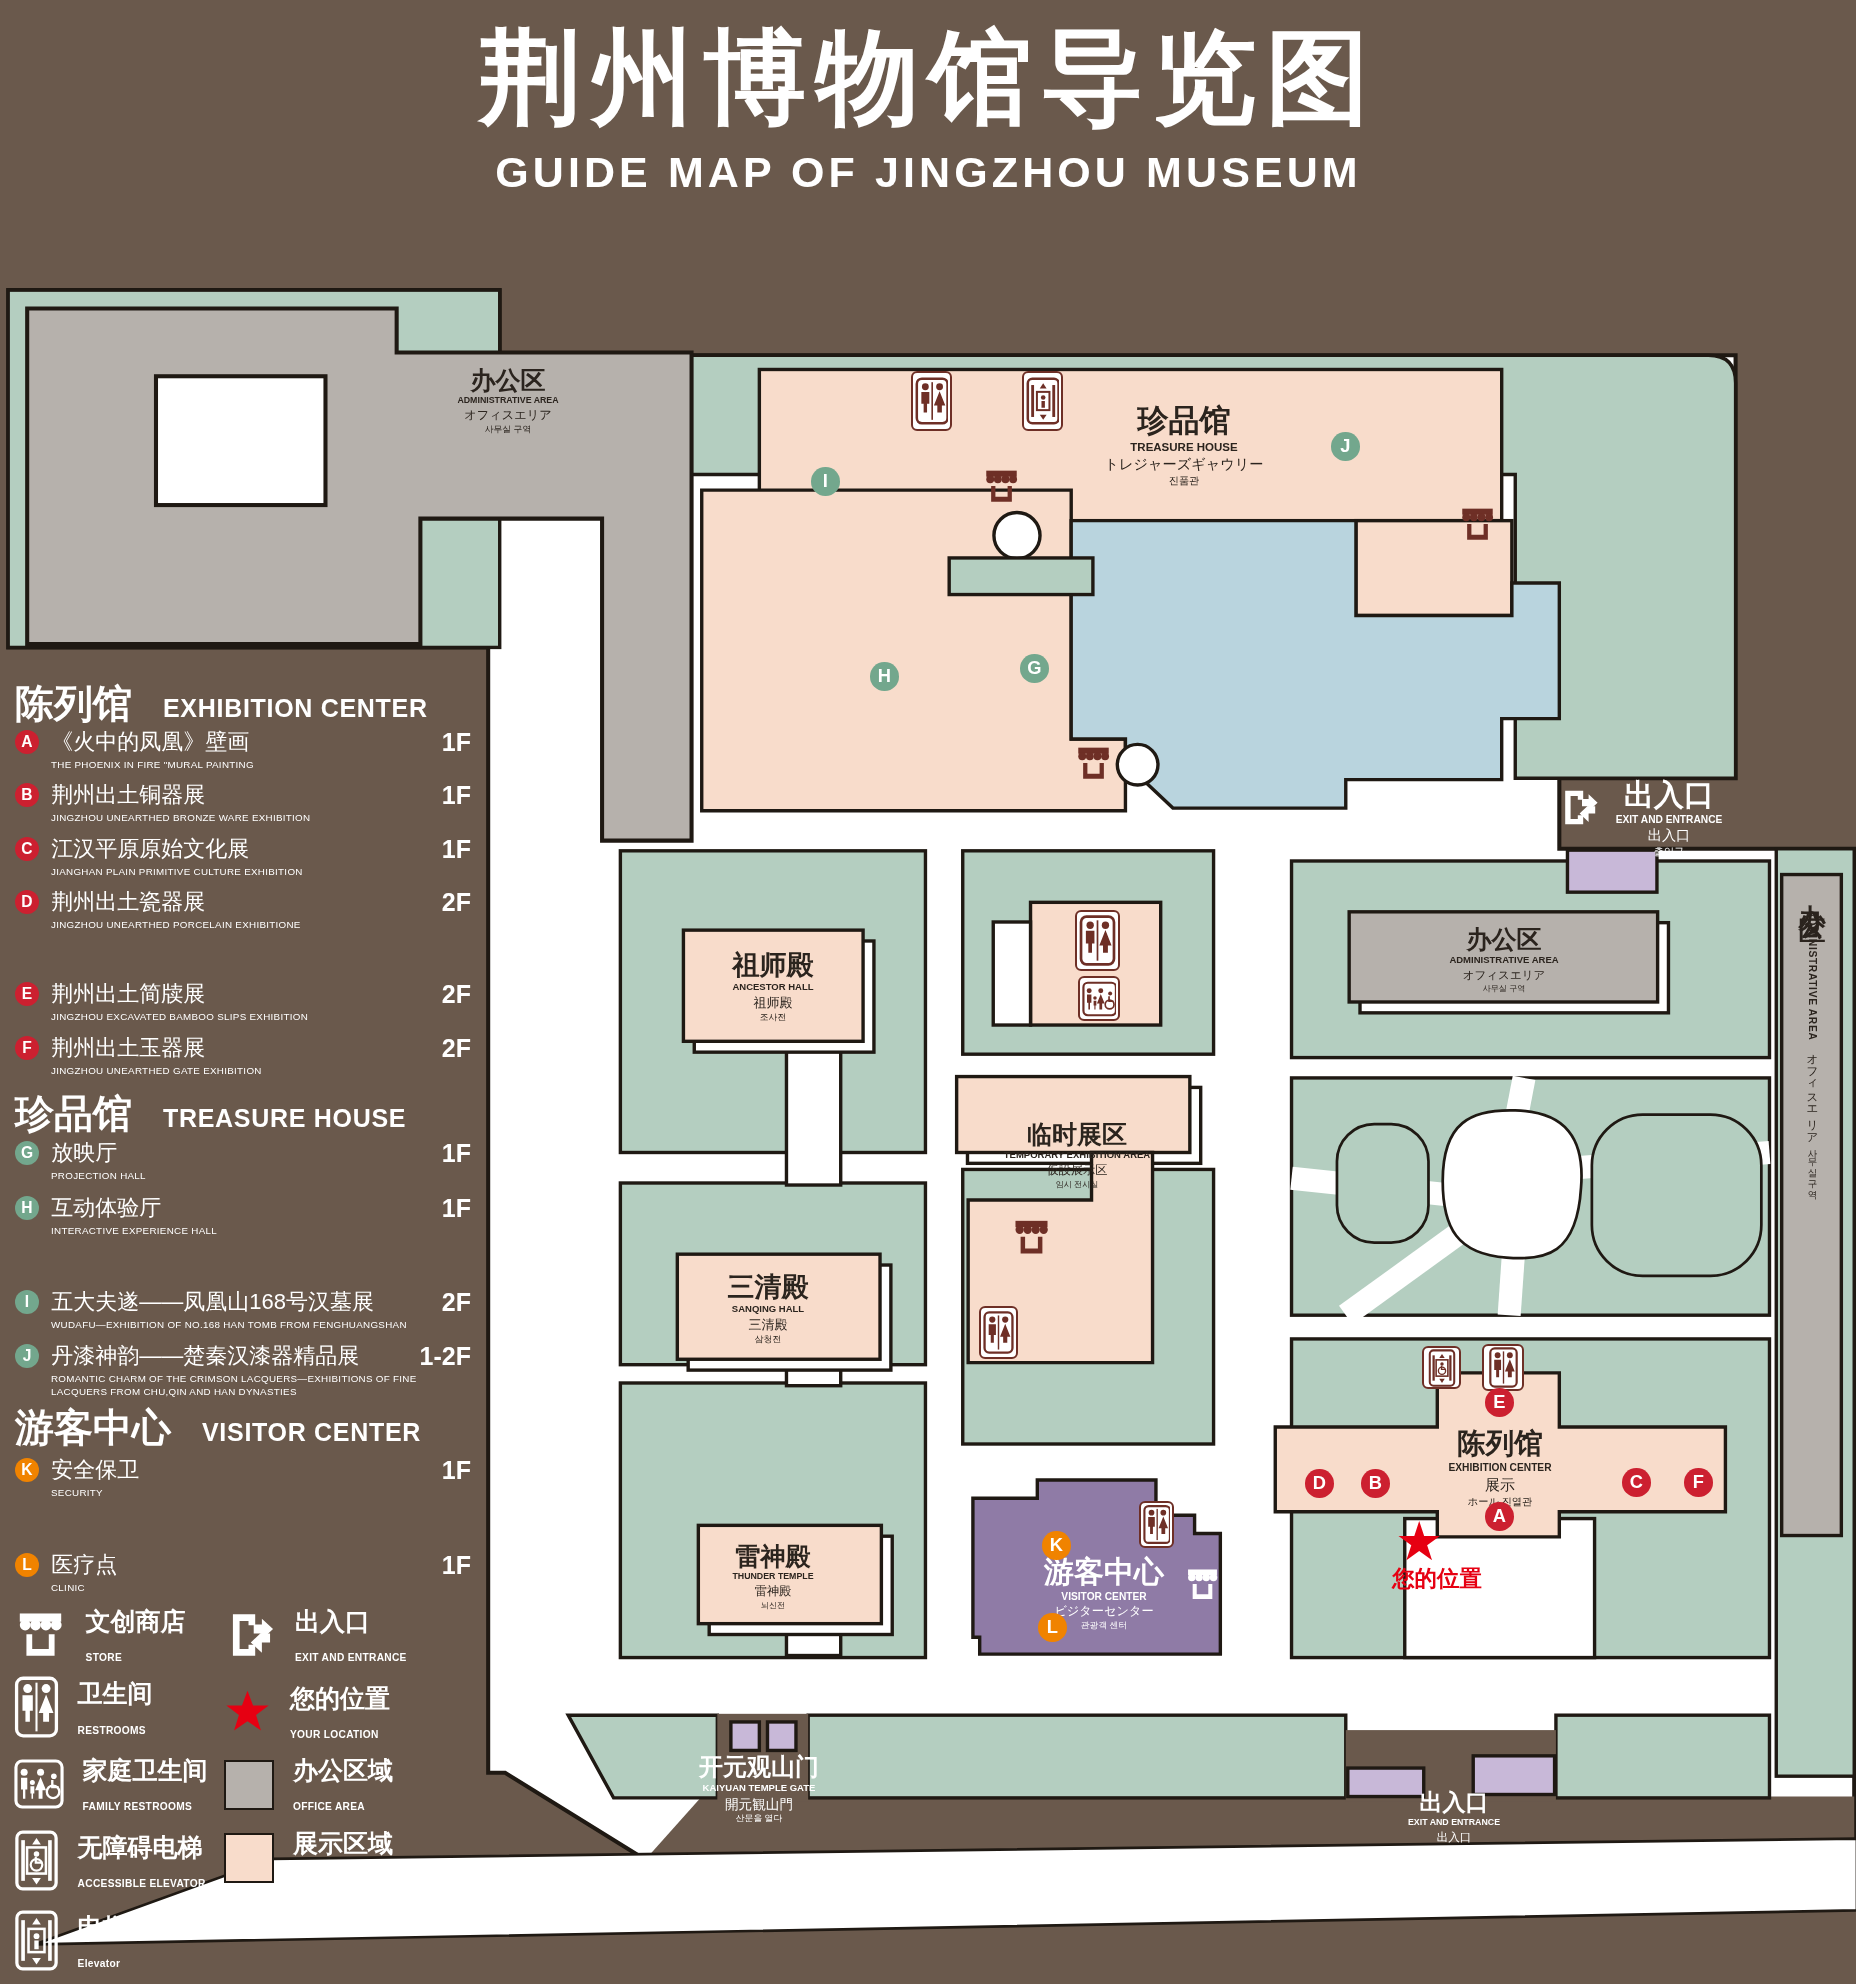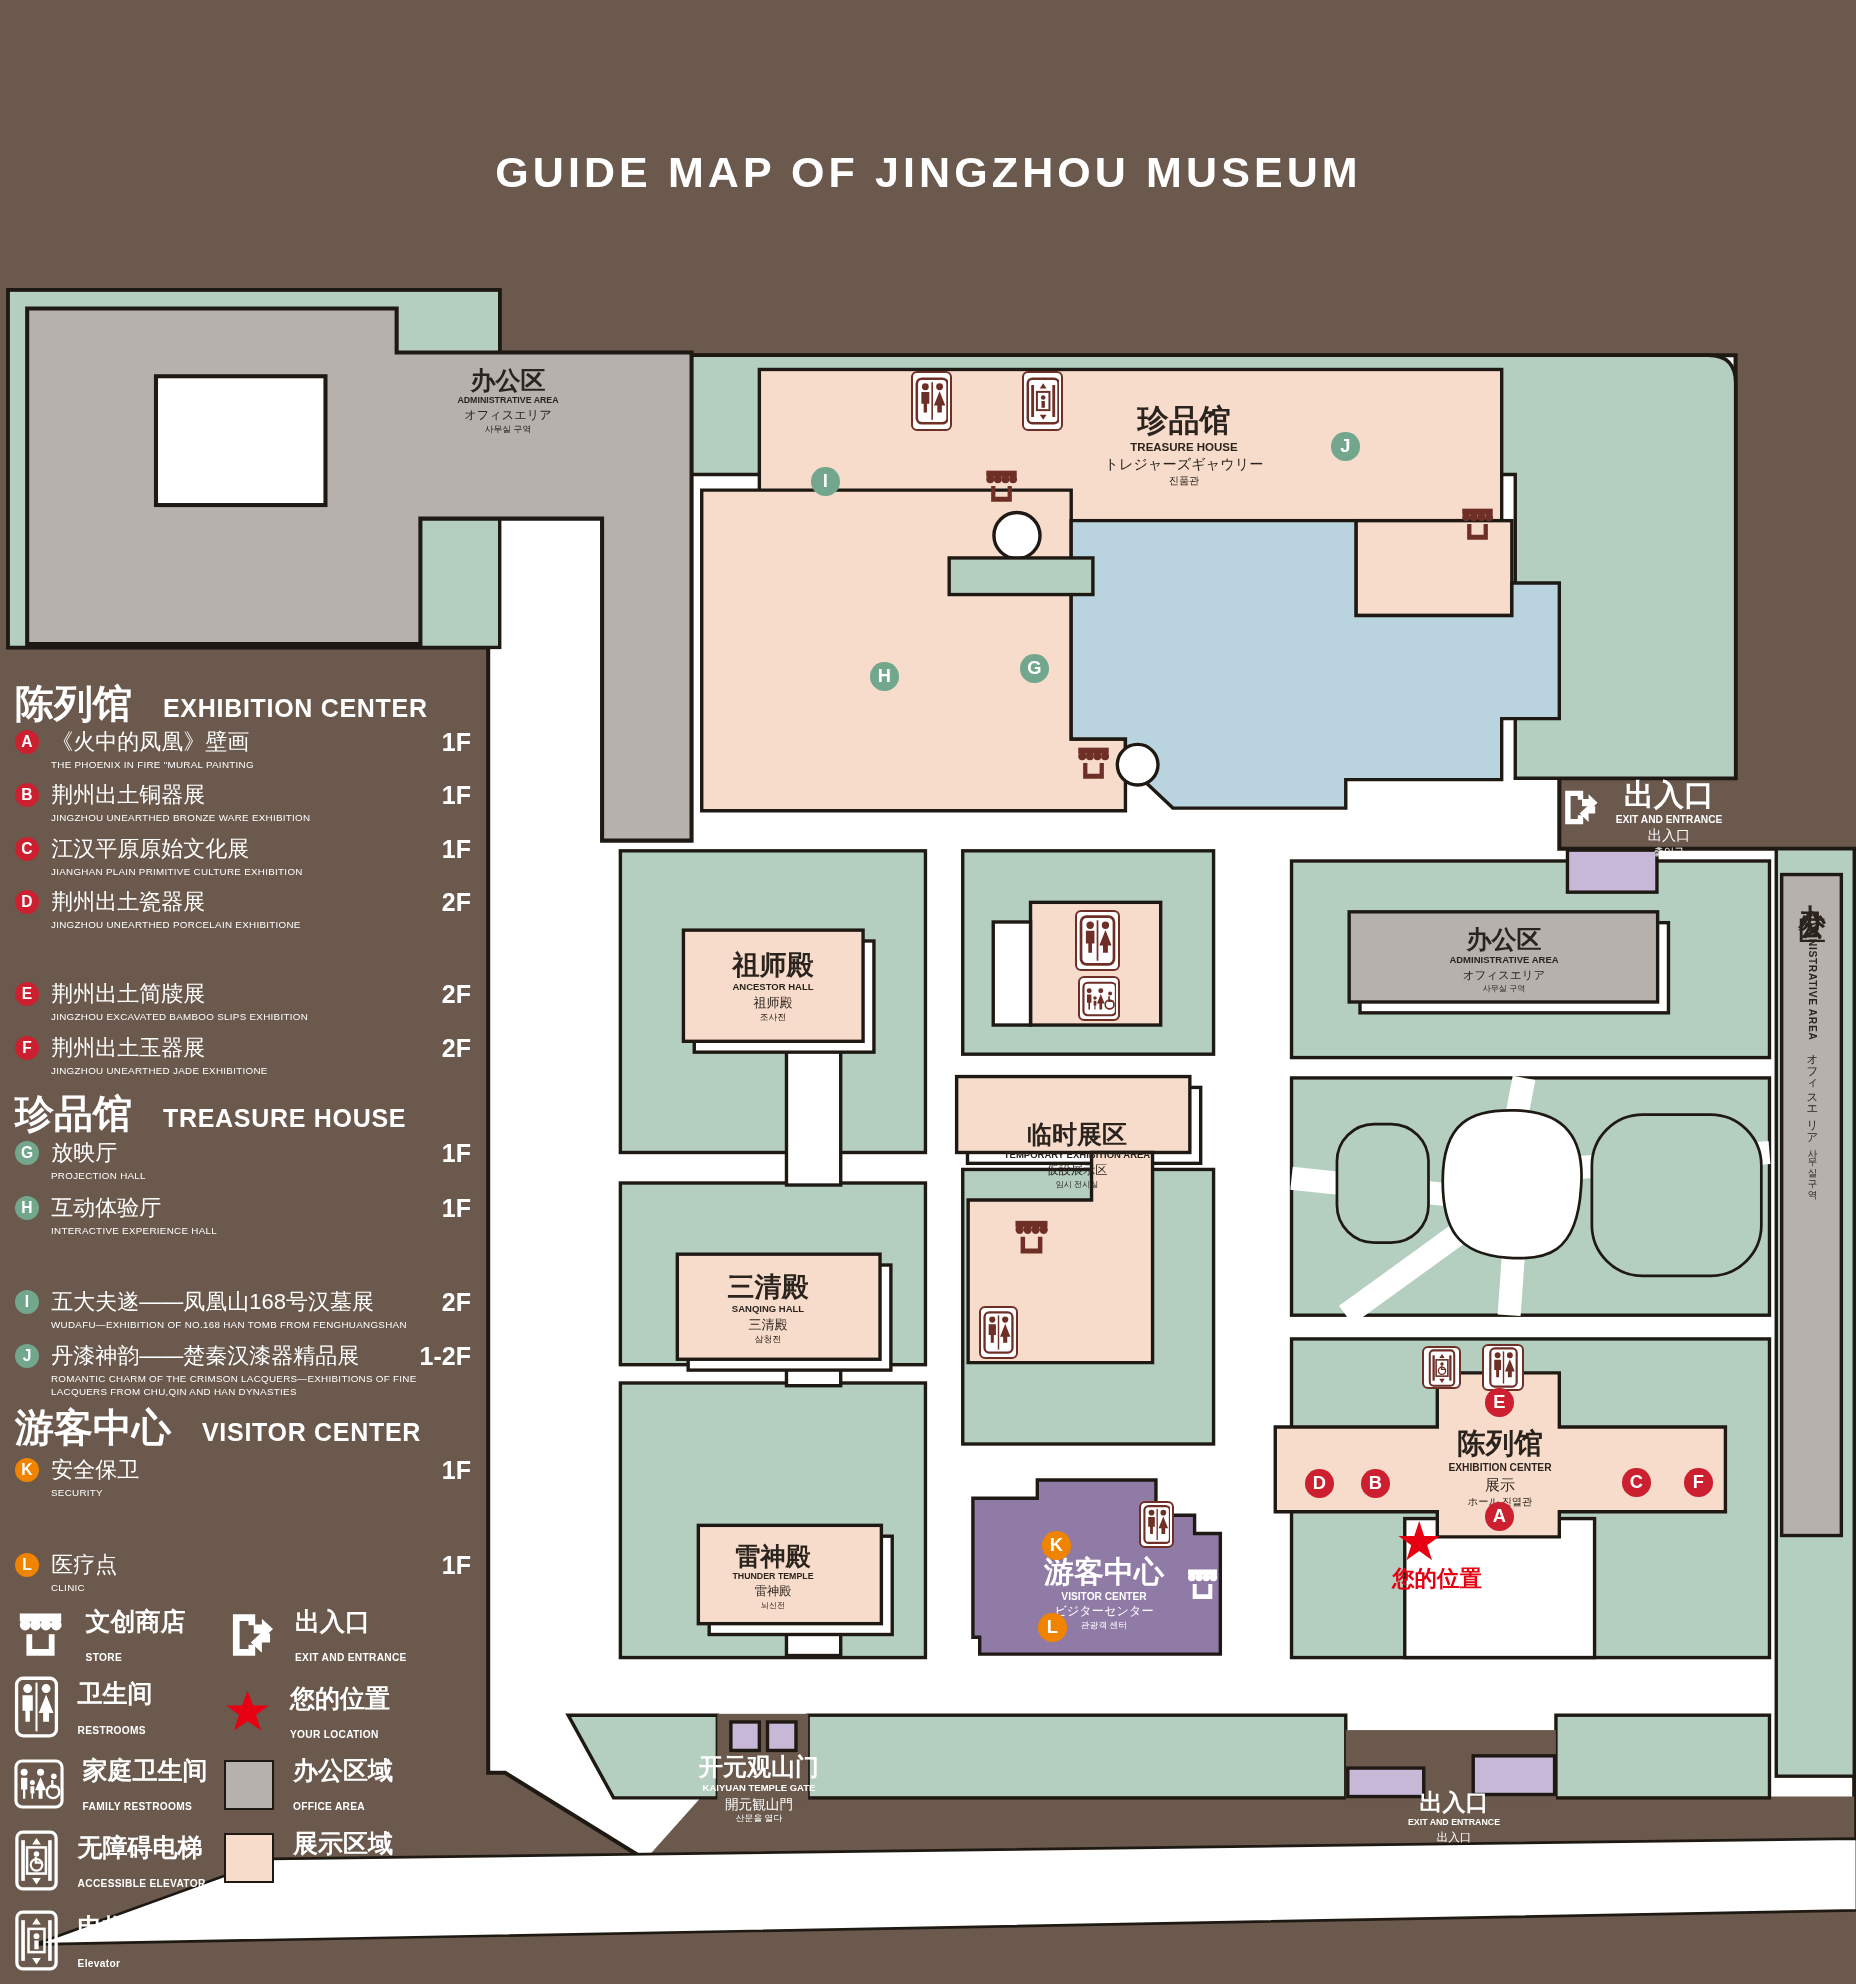--- a/index.html
+++ b/index.html
@@ -115,20 +115,21 @@
         <path d="M12 7 h30 v15 h-9 v-6 h-12 v38 h12 v-6 h9 v15 h-30 z" fill="currentColor"></path>
         <path d="M40 21 h11 v-8 l15 14 -15 14 v-8 h-11 z" fill="currentColor"></path>
         <path d="M62 41 h-11 v-2 l-15 14 15 14 v-14 h11 z" fill="currentColor" transform="translate(0,-8)"></path>
       </symbol>
       <symbol id="sym-star" viewBox="0 0 60 58">
         <path d="M30 2 L37.3 21.2 57.7 21.2 41.2 33.6 47.6 53.8 30 41.8 12.4 53.8 18.8 33.6 2.3 21.2 22.7 21.2 Z" fill="currentColor"></path>
       </symbol>
     </defs>
   </svg>
 
+  <div class="hdr" id="title">荆州博物馆导览图</div>
   <div class="hdr" id="subtitle">GUIDE MAP OF JINGZHOU MUSEUM</div>
 
   <svg id="shapes" width="1857" height="1985" viewBox="0 0 2739 2928">
 
     <path d="M12,428 H737 V524 H2560 V1148 H2300 V1252 H2735 V2745 H955 L745,2615 H720 V955 H12 Z" fill="#ffffff" stroke="#1F1913" stroke-width="6"></path>
 
     <path d="M950,2745 L1035,2650 H2735 V2745 Z" fill="#6A594C"></path>
 
     <g fill="#B4CEC0" stroke="#1F1913" stroke-width="5">
       <rect x="12" y="428" width="725" height="527"></rect>
@@ -442,21 +443,21 @@
         <span class="fl">2F</span>
       </div>
     <div class="sub">JINGZHOU EXCAVATED BAMBOO SLIPS EXHIBITION</div>
   </div>
   <div class="lg-item" style="top:1033px">
     <div class="top">
         <span class="ci m-red">F</span>
       <span class="zh">荆州出土玉器展</span>
         <span class="fl">2F</span>
       </div>
-    <div class="sub">JINGZHOU UNEARTHED JADE EXHIBITIONE</div>
+    <div class="sub">JINGZHOU UNEARTHED GATE EXHIBITION</div>
   </div>
 
   <div class="lg-h" style="top:1087px">
     <span class="z">珍品馆</span>
       <span class="e">TREASURE HOUSE</span>
   </div>
 
   <div class="lg-item" style="top:1138px">
     <div class="top">
         <span class="ci m-green">G</span>

